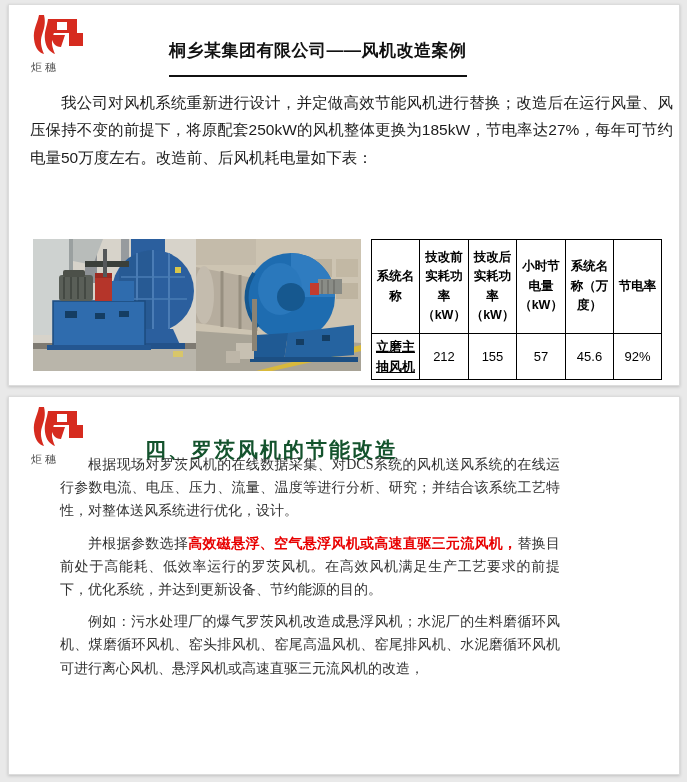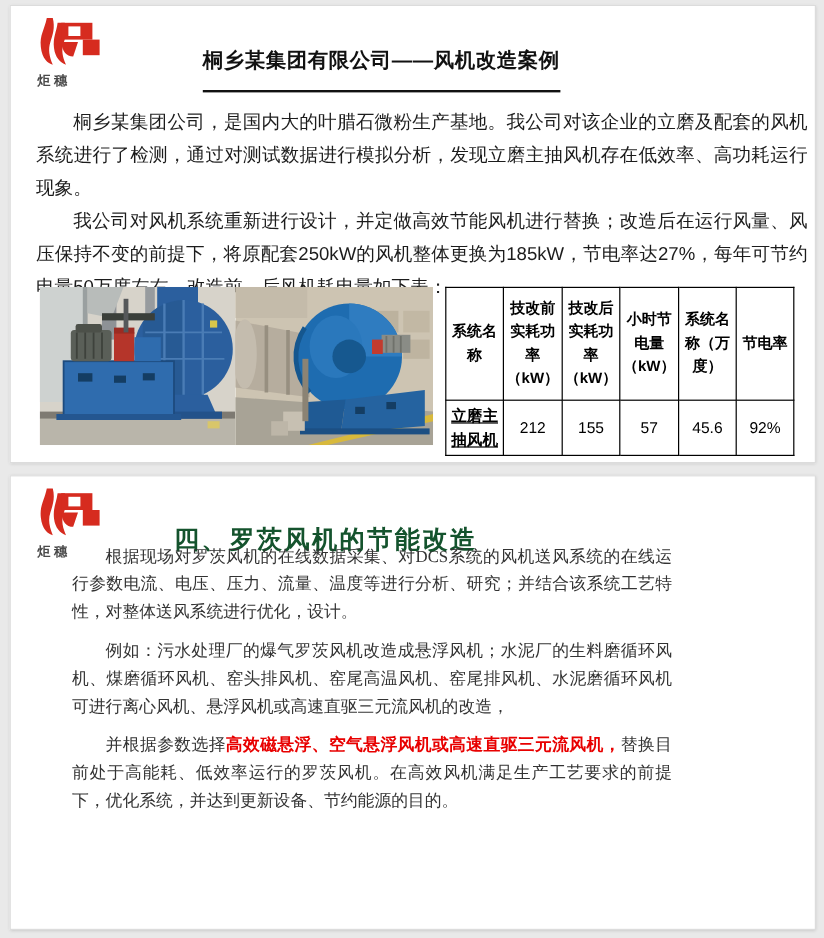--- a/index.html
+++ b/index.html
@@ -15,21 +15,21 @@
     box-sizing:border-box;
   }
   #page1{top:4px;height:382px;}
   #page2{top:396px;height:379px;}
 
   
   .logo{position:absolute;left:22px;top:8px;width:70px;height:62px;}
   .logo svg{display:block;}
   .logo .logo-text{
     font-size:11px;letter-spacing:3px;color:#4a4a4a;margin-top:1px;
-    font-weight:bold;
+    font-weight:normal;
   }
 
   
   .p1-title{
     position:absolute;left:160px;top:34px;
     font-size:17px;font-weight:bold;color:#111111;
     border-bottom:2px solid #111111;padding-bottom:13px;
     letter-spacing:0.5px;white-space:nowrap;
   }
 
@@ -88,21 +88,20 @@
       <rect x="26" y="9" width="10" height="8" fill="#ffffff"></rect>
       <rect x="38" y="20" width="14" height="13" fill="#d62b1f"></rect>
       <path d="M20 22 L34 22 L30 34 C24 34 21 30 20 22 Z" fill="#d62b1f"></path>
     </svg>
     <div class="logo-text">炬穗</div>
   </div>
 
   <div class="p1-title">桐乡某集团有限公司——风机改造案例</div>
 
   <div class="p1-body">
-    <p>桐乡某集团公司，是国内大的叶腊石微粉生产基地。我公司对该企业的立磨及配套的风机系统进行了检测，通过对测试数据进行模拟分析，发现立磨主抽风机存在低效率、高功耗运行现象。</p>
     <p>我公司对风机系统重新进行设计，并定做高效节能风机进行替换；改造后在运行风量、风压保持不变的前提下，将原配套250kW的风机整体更换为185kW，节电率达27%，每年可节约电量50万度左右。改造前、后风机耗电量如下表：</p>
   </div>
 
   <div class="photo" id="photo1">
     <svg width="163" height="132" viewBox="0 0 163 132">
       <rect width="163" height="132" fill="#d7d3ca"></rect>
       <rect x="0" y="0" width="38" height="96" fill="#ced2d0"></rect>
       <rect x="36" y="0" width="4" height="100" fill="#9aa0a0"></rect>
       <rect x="52" y="0" width="12" height="44" fill="#8e9296"></rect>
       <rect x="88" y="0" width="8" height="30" fill="#979b9e"></rect>
@@ -227,15 +226,15 @@
       <path d="M20 22 L34 22 L30 34 C24 34 21 30 20 22 Z" fill="#d62b1f"></path>
     </svg>
     <div class="logo-text">炬穗</div>
   </div>
 </div>
 
 <div class="p2-title">四、罗茨风机的节能改造</div>
 
 <div class="p2-body">
   <p>根据现场对罗茨风机的在线数据采集、对DCS系统的风机送风系统的在线运行参数电流、电压、压力、流量、温度等进行分析、研究；并结合该系统工艺特性，对整体送风系统进行优化，设计。</p>
+  <p><span>并根据参数选择</span><span class="hl-red">高效磁悬浮、空气悬浮风机或高速直驱三元流风机，</span><span>替换目前处于高能耗、低效率运行的罗茨风机。在高效风机满足生产工艺要求的前提下，优化系统，并达到更新设备、节约能源的目的。</span></p>
   <p>例如：污水处理厂的爆气罗茨风机改造成悬浮风机；水泥厂的生料磨循环风机、煤磨循环风机、窑头排风机、窑尾高温风机、窑尾排风机、水泥磨循环风机可进行离心风机、悬浮风机或高速直驱三元流风机的改造，</p>
-  <p><span>并根据参数选择</span><span class="hl-red">高效磁悬浮、空气悬浮风机或高速直驱三元流风机，</span><span>替换目前处于高能耗、低效率运行的罗茨风机。在高效风机满足生产工艺要求的前提下，优化系统，并达到更新设备、节约能源的目的。</span></p>
 </div>
 
 </body></html>

